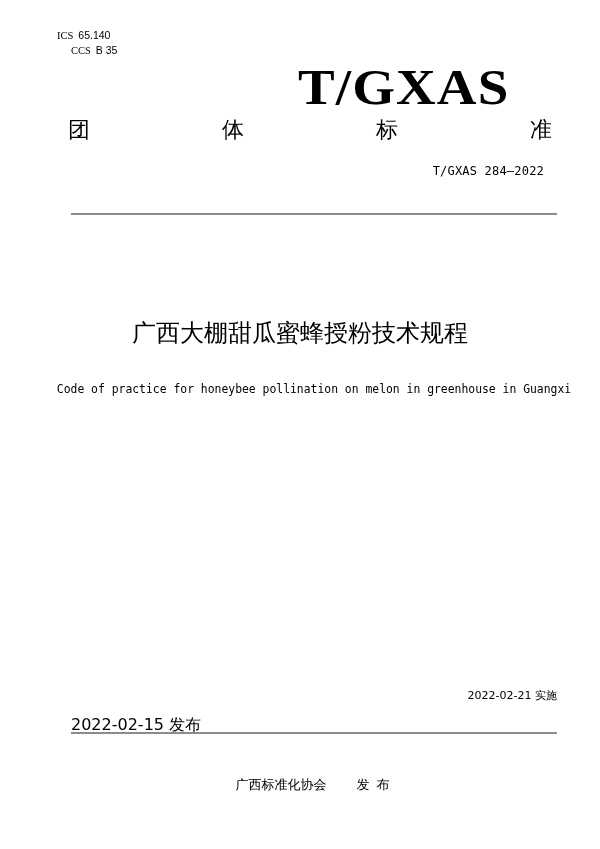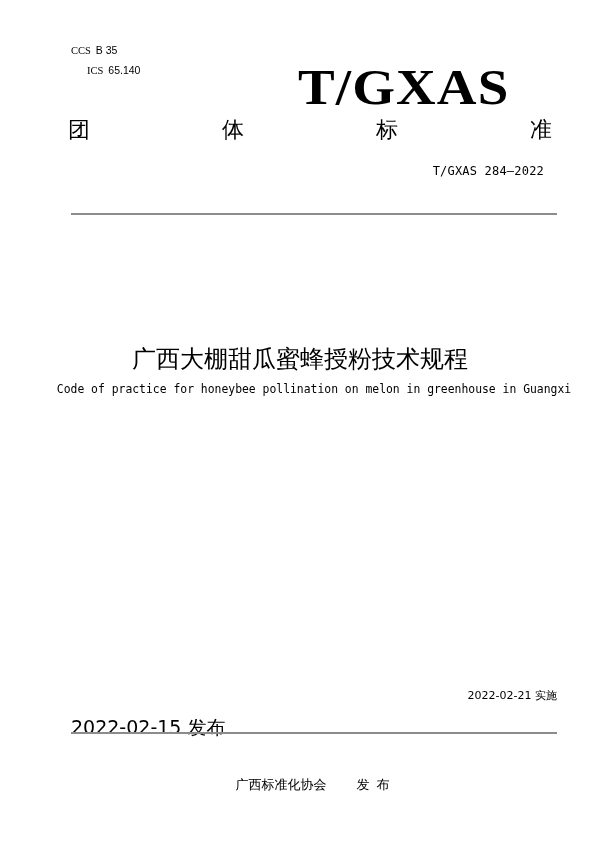--- a/index.html
+++ b/index.html
@@ -4,32 +4,32 @@
 <style>
   html, body { margin:0; padding:0; background:#ffffff; }
   body { width:600px; height:849px; position:relative; overflow:hidden; color:#000; font-family:"DejaVu Sans", sans-serif; }
   .abs { position:absolute; white-space:nowrap; }
   .cls { font-family:"Liberation Serif", serif; font-size:10.5px; line-height:13px; }
   .cls .code { font-family:"Liberation Sans", sans-serif; margin-left:5px; }
   #brand { left:298px; top:62px; font-family:"Liberation Serif", serif; font-weight:bold; font-size:50px; line-height:50px; letter-spacing:1px; transform:scaleX(1.1); transform-origin:left top; }
   #kind { top:117px; left:68px; width:484px; display:flex; justify-content:space-between; font-size:22px; line-height:26px; }
   #stdno { right:56px; top:164px; font-family:"DejaVu Sans Mono", monospace; font-size:12px; letter-spacing:0.2px; }
   .rule { position:absolute; left:71px; width:486px; height:2px; background:#8c8c8c; }
-  #title-cn { left:0; width:600px; text-align:center; top:344px; font-size:24px; line-height:30px; }
+  #title-cn { left:0; width:600px; text-align:center; top:318px; font-size:24px; line-height:30px; }
   #title-en { left:0; width:628px; text-align:center; top:379px; font-family:"DejaVu Sans Mono", monospace; font-size:11.4px; line-height:21px; white-space:normal; }
-  #pubdate { left:71px; top:715px; font-size:19px; }
+  #pubdate { left:71px; top:715px; font-size:16px; }
   #impldate { right:43px; top:688px; font-size:11px; }
   #issuer { left:16px; width:600px; text-align:center; top:776px; font-size:13px; }
   #issuer .gap { display:inline-block; width:30px; }
   #issuer .act { letter-spacing:7px; }
 </style>
 </head>
 <body>
 
-<div class="abs cls" style="left:87px; top:29px;margin-top:35px;">
+<div class="abs cls" style="left:57px; top:29px;">
   <span>ICS</span><span class="code">65.140</span>
 </div>
 <div class="abs cls" style="left:71px; top:44px;">
   <span>CCS</span><span class="code">B 35</span>
 </div>
 
 <div id="brand" class="abs">T/GXAS</div>
 
 <div id="kind" class="abs">
   <span>团</span>

